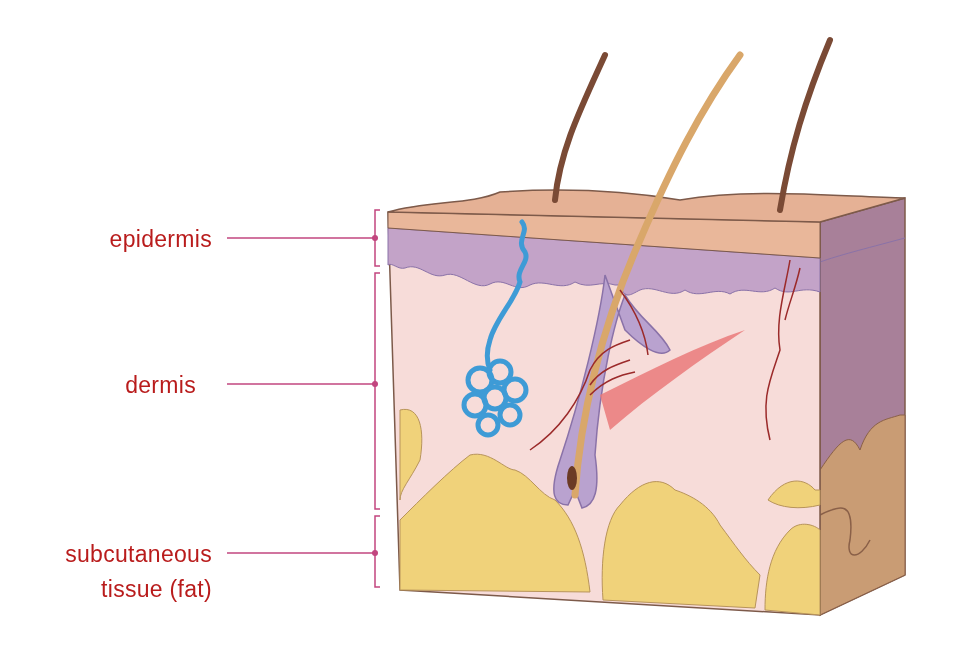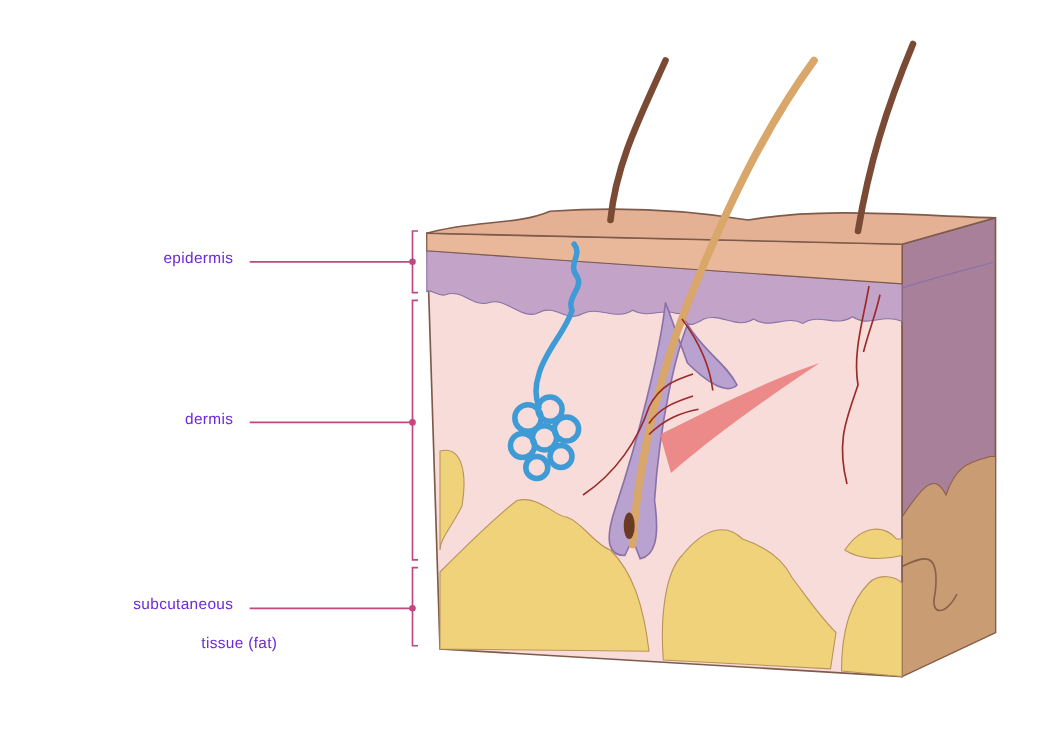--- a/index.html
+++ b/index.html
@@ -1,17 +1,17 @@
 <!DOCTYPE html>
 <html><head>
 <meta charset="utf-8">
 <style>
   html,body{margin:0;padding:0;background:#ffffff;}
   body{width:964px;height:665px;position:relative;overflow:hidden;font-family:"Liberation Sans","DejaVu Sans",sans-serif;}
-  .label{position:absolute;font-size:14px;color:#6d28d9;letter-spacing:0.3px;}
+  .label{position:absolute;font-size:23px;color:#b91c1c;letter-spacing:0.3px;}
   svg{position:absolute;left:0;top:0;}
 </style>
 </head>
 <body>
 
 <svg width="964" height="665" viewBox="0 0 964 665">
 
   <g>
     <polygon points="820,222 905,198 905,575 820,615" fill="#a88099" stroke="#7d5a4a" stroke-width="1.5"></polygon>
     <path d="M820,470 C840,440 850,430 860,450 C870,420 885,420 900,415 L905,415 L905,575 L820,615 Z" fill="#c99c74" stroke="#8a6048" stroke-width="1"></path>
@@ -78,15 +78,15 @@
     <line x1="227" y1="553" x2="375" y2="553"></line>
   </g>
   <g fill="#c2467f">
     <circle cx="375" cy="238" r="3"></circle>
     <circle cx="375" cy="384" r="3"></circle>
     <circle cx="375" cy="553" r="3"></circle>
   </g>
 </svg>
 
 <div class="label" style="right:752px;top:226px;">epidermis</div>
-<div class="label" style="right:752px;top:372px;margin-left:40px;">dermis</div>
+<div class="label" style="right:768px;top:372px;margin-left:40px;">dermis</div>
 <div class="label" style="right:752px;top:541px;margin-left:32px;">subcutaneous</div>
-<div class="label" style="right:712px;top:576px;">tissue (fat)</div>
+<div class="label" style="right:752px;top:576px;">tissue (fat)</div>
 
 </body></html>

